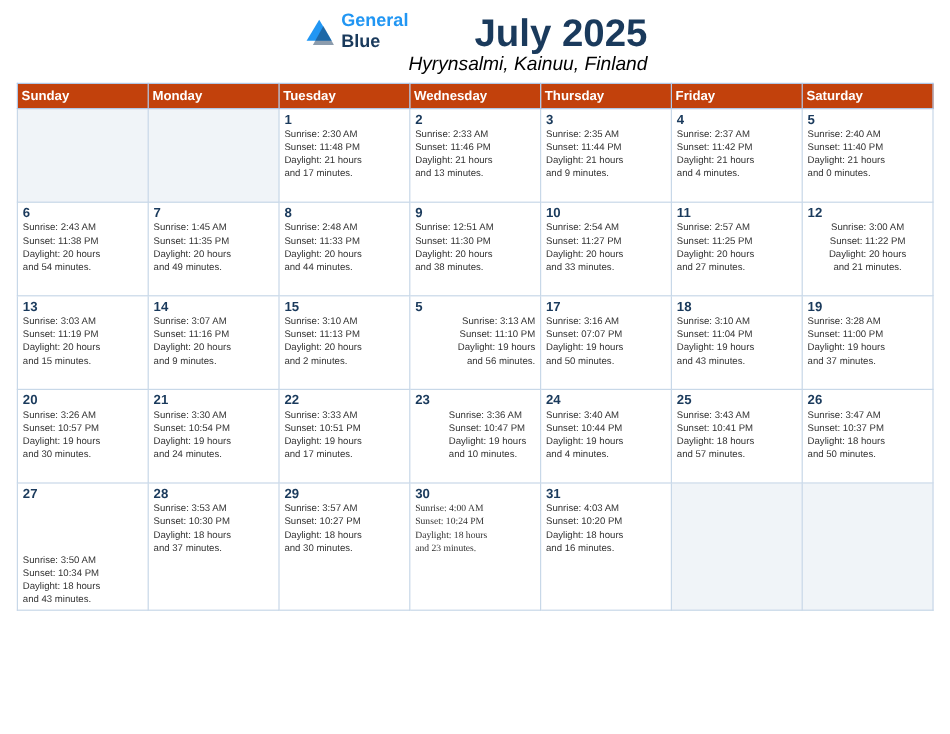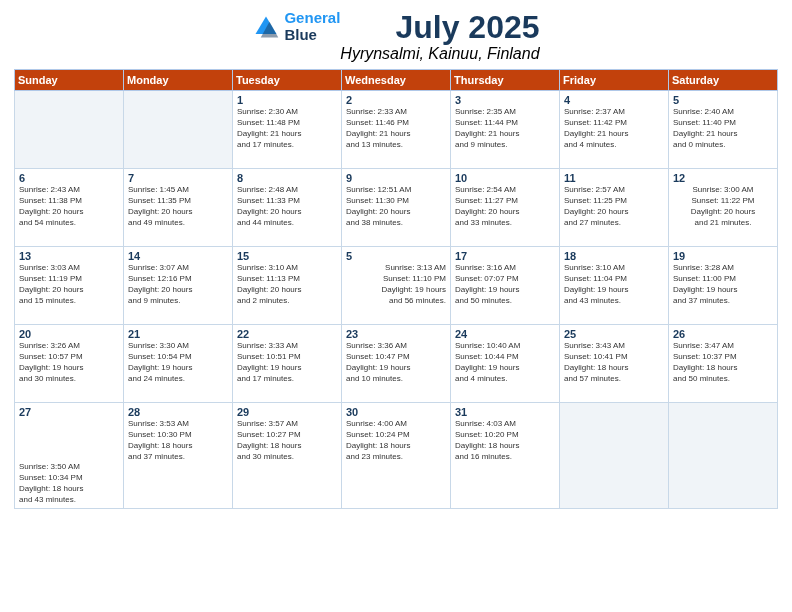--- a/index.html
+++ b/index.html
@@ -219,21 +219,21 @@
           <td>
             <span class="day-num">13</span>
             <div class="day-info" style="white-space: pre-line;">Sunrise: 3:03 AM
 Sunset: 11:19 PM
 Daylight: 20 hours
 and 15 minutes.</div>
           </td>
           <td>
             <span class="day-num">14</span>
             <div class="day-info" style="white-space: pre-line;">Sunrise: 3:07 AM
-Sunset: 12:16 PM
+Sunset: 11:16 PM
 Daylight: 20 hours
 and 9 minutes.</div>
           </td>
           <td>
             <span class="day-num">15</span>
             <div class="day-info" style="white-space: pre-line;">Sunrise: 3:10 AM
 Sunset: 11:13 PM
 Daylight: 20 hours
 and 2 minutes.</div>
           </td>
@@ -283,28 +283,28 @@
           </td>
           <td>
             <span class="day-num">22</span>
             <div class="day-info" style="white-space: pre-line;">Sunrise: 3:33 AM
 Sunset: 10:51 PM
 Daylight: 19 hours
 and 17 minutes.</div>
           </td>
           <td>
             <span class="day-num">23</span>
-            <div class="day-info" style="white-space: pre-line;">Sunrise: 3:36 AM
+            <div class="day-info" style="white-space: pre-line; margin-left: 28px;">Sunrise: 3:36 AM
 Sunset: 10:47 PM
 Daylight: 19 hours
 and 10 minutes.</div>
           </td>
           <td>
             <span class="day-num">24</span>
-            <div class="day-info" style="white-space: pre-line;">Sunrise: 10:40 AM
+            <div class="day-info" style="white-space: pre-line;">Sunrise: 3:40 AM
 Sunset: 10:44 PM
 Daylight: 19 hours
 and 4 minutes.</div>
           </td>
           <td>
             <span class="day-num">25</span>
             <div class="day-info" style="white-space: pre-line;">Sunrise: 3:43 AM
 Sunset: 10:41 PM
 Daylight: 18 hours
 and 57 minutes.</div>
@@ -334,21 +334,21 @@
           </td>
           <td>
             <span class="day-num">29</span>
             <div class="day-info" style="white-space: pre-line;">Sunrise: 3:57 AM
 Sunset: 10:27 PM
 Daylight: 18 hours
 and 30 minutes.</div>
           </td>
           <td>
             <span class="day-num">30</span>
-            <div class="day-info" style="white-space: pre-line;">Sunrise: 4:00 AM
+            <div class="day-info" style="white-space: pre-line; font-family: Liberation Serif, serif;">Sunrise: 4:00 AM
 Sunset: 10:24 PM
 Daylight: 18 hours
 and 23 minutes.</div>
           </td>
           <td>
             <span class="day-num">31</span>
             <div class="day-info" style="white-space: pre-line;">Sunrise: 4:03 AM
 Sunset: 10:20 PM
 Daylight: 18 hours
 and 16 minutes.</div>

